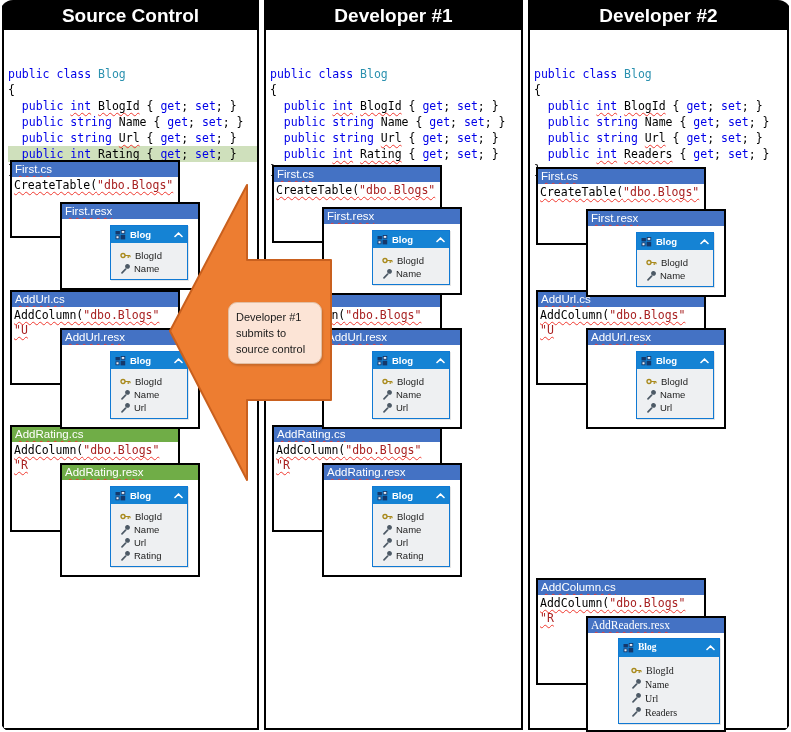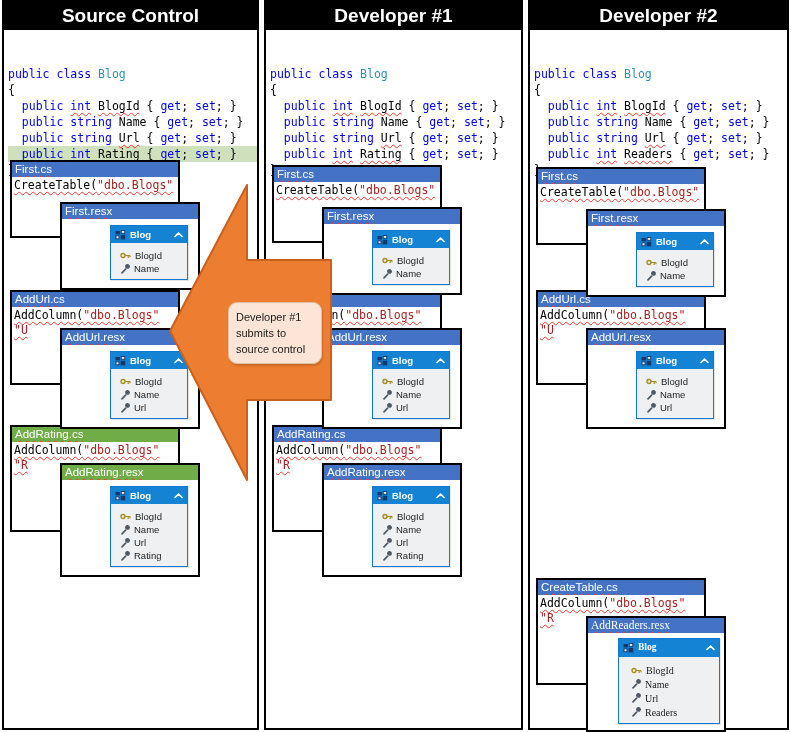--- a/index.html
+++ b/index.html
@@ -1,18 +1,18 @@
 <!DOCTYPE html>
 <html style="--card-header-blue: #4472c4; --card-header-green: #70ad47; --table-header-blue: #1583d4; --arrow-orange: #ed7d31; --arrow-border: #c9601e; --highlight-green: #cfe0bc; --keyword-blue: #0000e8; --type-teal: #2b91af; --string-red: #a82222; --squiggle-red: #f0392f; --label-fill: #fce4d6;"><head>
 <meta charset="utf-8">
 <style>
   *{margin:0;padding:0;box-sizing:border-box;}
   html,body{background:#fff;}
   body{font-family:"Liberation Sans",sans-serif;}
-  #canvas{position:relative;width:791px;height:732px;background:#fff;overflow:hidden;}
+  #canvas{position:relative;width:791px;height:732px;background:#fff;overflow:hidden;border-radius:13px;}
 
   .col{position:absolute;top:0;height:730px;border:2px solid #000;background:#fff;z-index:1;}
   .col-title{height:28px;background:#000;color:#fff;font-size:19px;font-weight:bold;
              text-align:center;line-height:27px;}
 
   .code{padding:4px 0 0 4px;font-family:"DejaVu Sans Mono",monospace;font-size:11.5px;
         line-height:16px;white-space:pre;color:#000;margin-top:32px;}
   .codeline{height:16px;}
   .codeline.hl{background:var(--highlight-green,#cfe0bc);}
   .kw{color:var(--keyword-blue,#0000e8);}
@@ -491,21 +491,21 @@
                     <path d="M2 8.8 L5.6 5.2" stroke="#4d5a66" stroke-width="1.7" stroke-linecap="round"></path>
                     <path d="M5.2 1.4 a2.5 2.5 0 1 1 3.3 3.4 L6.6 4.8 L5.1 3.3 Z" fill="#4d5a66"></path>
                   </svg>
                 </span>
                 <span>Url</span>
               </div>
             </div>
           </div>
         </div>
         <div class="cs-card" style="top: 576px; height: 107px;">
-          <div class="card-title"><span class="sq">CreateTable.cs</span></div>
+          <div class="card-title"><span class="sq">AddColumn.cs</span></div>
           <div class="card-body"><span class="tok sq">AddColumn(</span><span class="tok str sq">"dbo.Blogs"</span></div>
           <div class="card-frag"><span class="tok str sq">"R</span></div>
         </div>
         <div class="resx-card" style="top: 614px; font-family: Liberation Serif, serif;">
           <div class="card-title"><span class="sq">AddReaders.resx</span></div>
           <div class="tw lg">
             <div class="tw-head">
               <span>
                 <svg width="11" height="10" viewBox="0 0 11 10">
                   <rect x="0.5" y="1" width="4.4" height="3.4" fill="#14386b"></rect>

